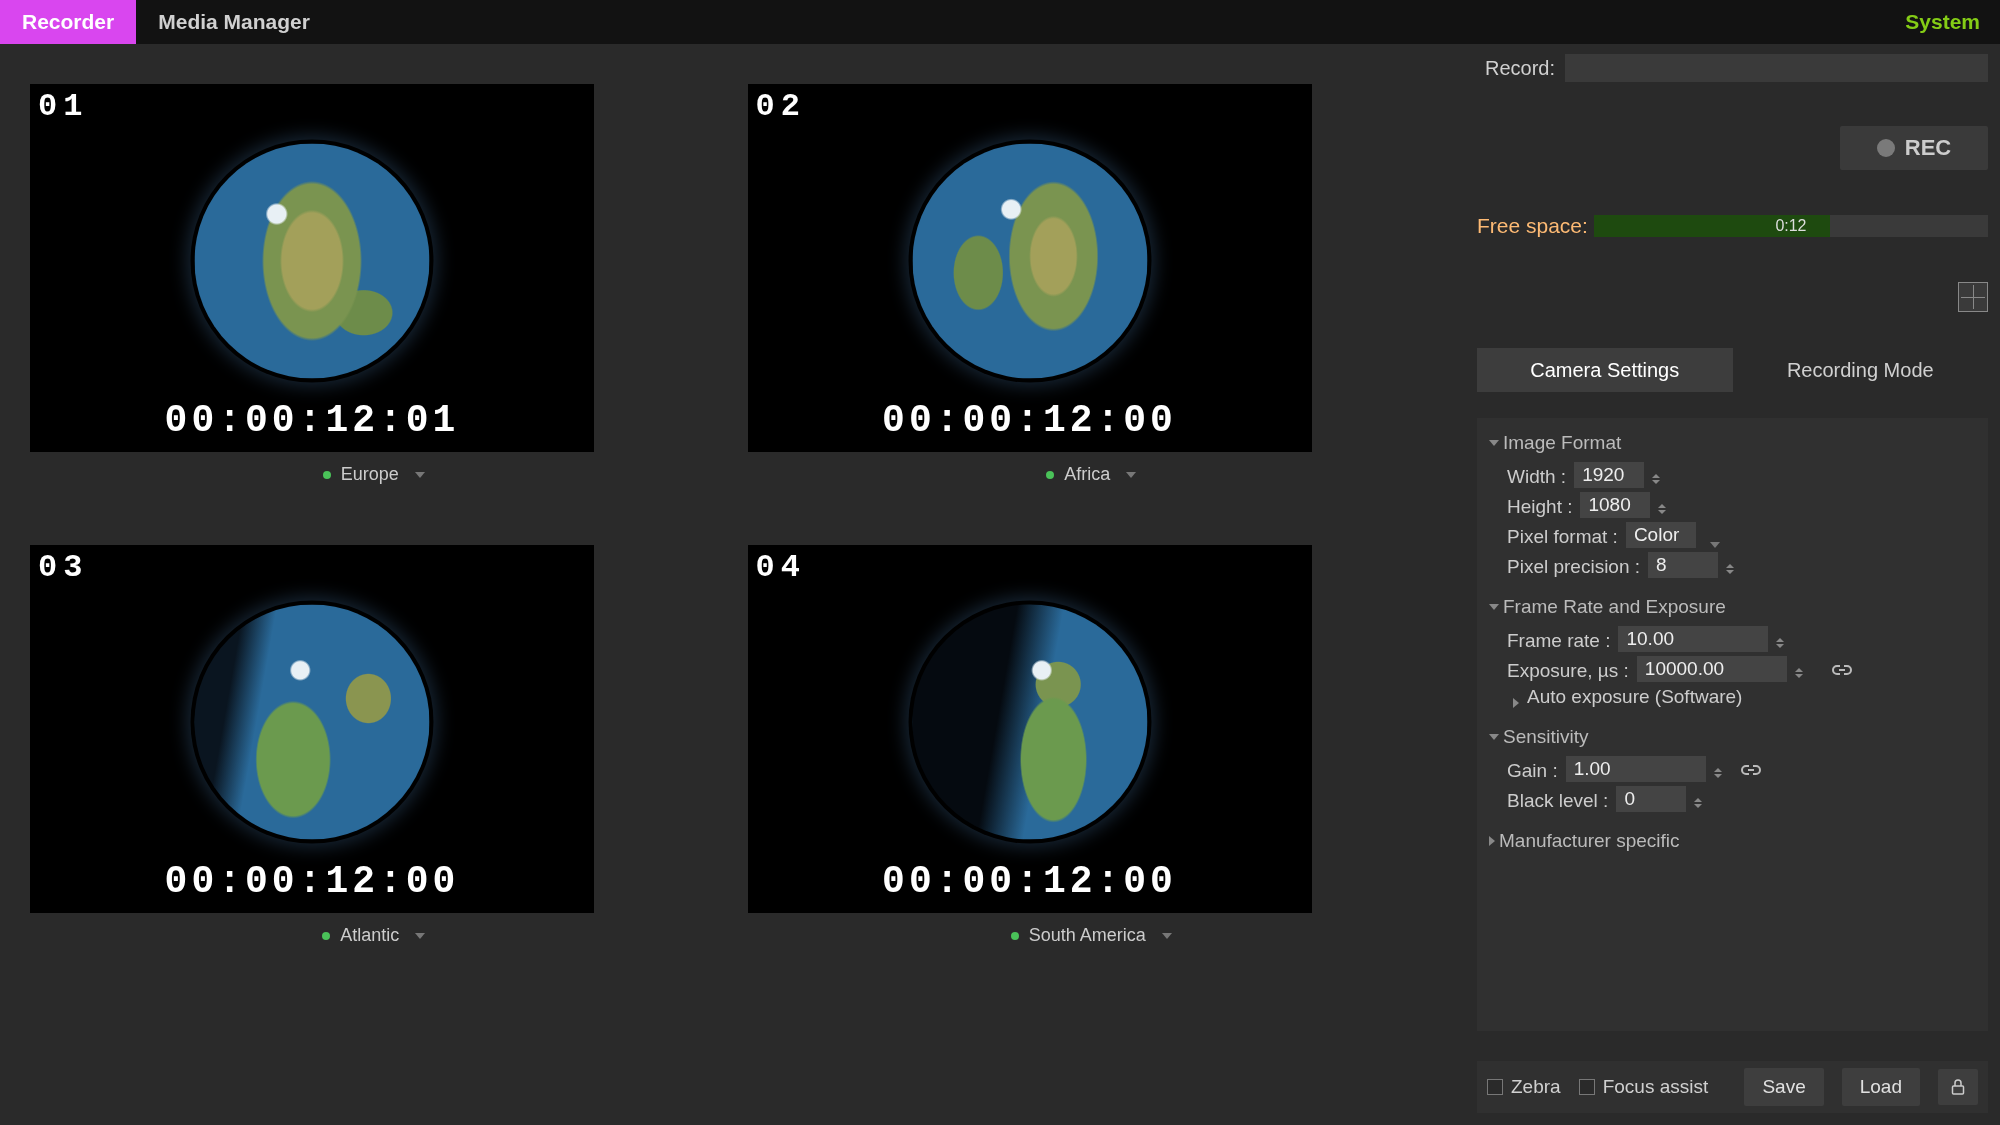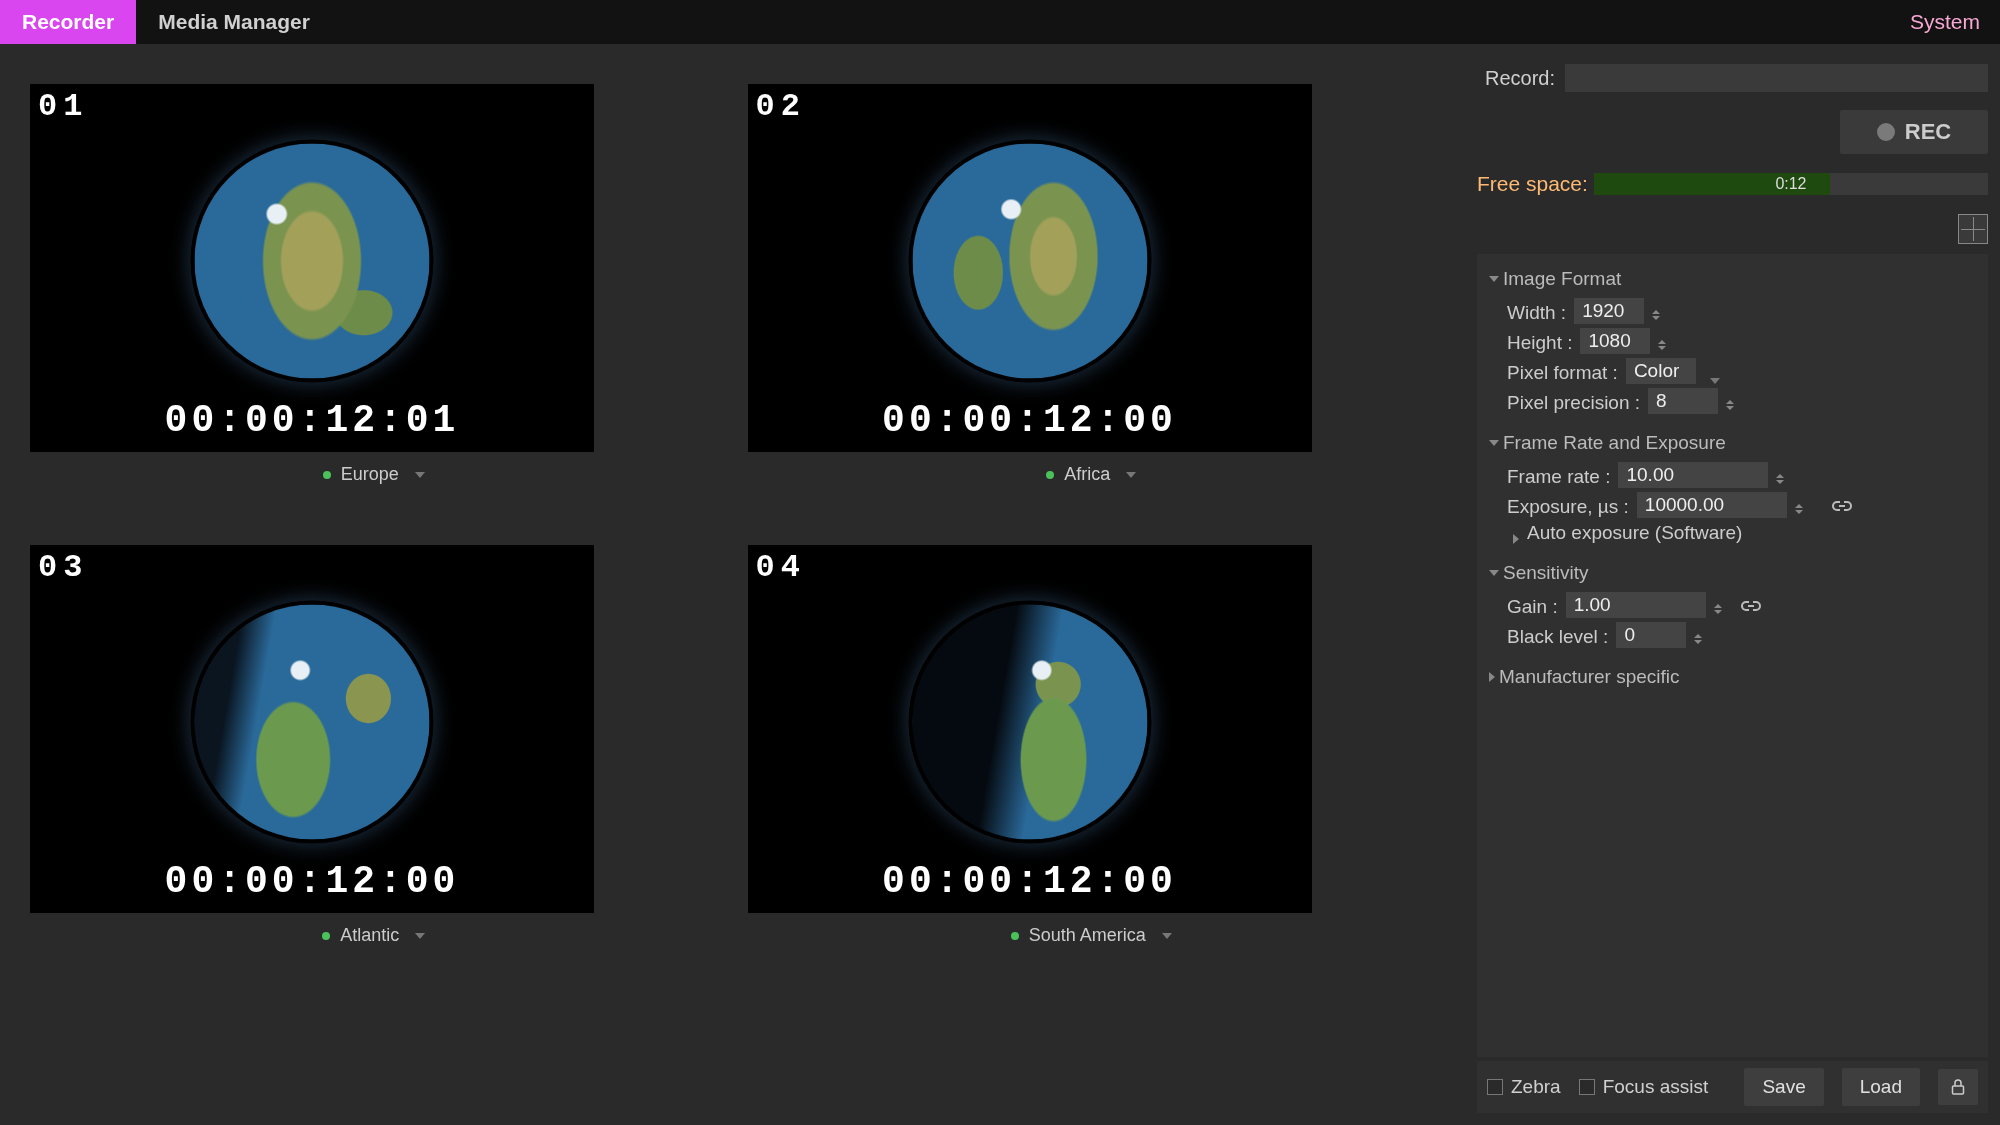--- a/index.html
+++ b/index.html
@@ -3,26 +3,26 @@
 <meta charset="utf-8">
 <style>
 * { margin: 0; padding: 0; box-sizing: border-box; font-family: Arial, Helvetica, sans-serif; }
 html, body { width: 2000px; height: 1125px; background: #2a2a2a; color: #ccc; overflow: hidden; }
 
 
 .topbar { height: 44px; background: #121212; display: flex; align-items: stretch; }
 .topbar .tab { padding: 0 22px; display: flex; align-items: center; font-size: 21px; font-weight: 600; color: #d0d0d0; cursor: pointer; }
 .topbar .tab.active { background: #d946ef; color: #fff; }
 .topbar .spacer { flex: 1; }
-.topbar .system { padding: 0 20px; display: flex; align-items: center; font-size: 21px; font-weight: 400; color: #f9a8d4; cursor: pointer; }
+.topbar .system { padding: 0 20px; display: flex; align-items: center; font-size: 21px; font-weight: 700; color: #84cc16; cursor: pointer; }
 
 
 .main { display: flex; height: calc(1125px - 44px); }
 .preview-area { flex: 1; padding: 40px 30px 30px 30px; }
-.side { width: 535px; padding: 20px 12px 12px 12px; display: flex; flex-direction: column; }
+.side { width: 535px; padding: 10px 12px 12px 12px; display: flex; flex-direction: column; gap: 26px; }
 
 
 .grid2x2 { display: grid; grid-template-columns: 1fr 1fr; grid-template-rows: auto auto; gap: 60px 30px; }
 .cam { }
 .feed { position: relative; width: 564px; height: 368px; background: #000; overflow: hidden; }
 .feed .num { position: absolute; top: 4px; left: 8px; font-family: 'Courier New', monospace; font-size: 32px; font-weight: 700; letter-spacing: 6px; color: #fff; }
 .feed .tc { position: absolute; bottom: 10px; left: 0; right: 0; text-align: center; font-family: 'Courier New', monospace; font-size: 38px; font-weight: 700; letter-spacing: 4px; color: #fff; }
 .globe { position: absolute; left: 50%; top: 48%; transform: translate(-50%, -50%); width: 235px; height: 235px; border-radius: 50%; }
 .globe::after { content: ""; position: absolute; inset: -4px; border-radius: 50%; box-shadow: 0 0 18px 4px rgba(90,150,210,0.25); pointer-events: none; }
 .camlabel { margin-top: 12px; display: flex; align-items: center; justify-content: center; gap: 10px; font-size: 18px; color: #ccc; }
@@ -155,20 +155,24 @@
       <label>Free space:</label>
       <div class="free-bar">
         <div class="free-fill" style="width:60%"></div>
         <div class="free-text">0:12</div>
       </div>
     </div>
     <div class="gridicon-row">
       <div class="gridicon"></div>
     </div>
 
+    <div class="tabs2">
+      <div class="t active">Camera Settings</div>
+      <div class="t">Recording Mode</div>
+    </div>
 
     <div class="settings">
       <div class="section">
         <div class="section-h">
           <span class="tri-down"></span>
           <span>Image Format</span>
         </div>
         <div class="prop">
           <label>Width :</label>
           <span class="val">1920</span>

